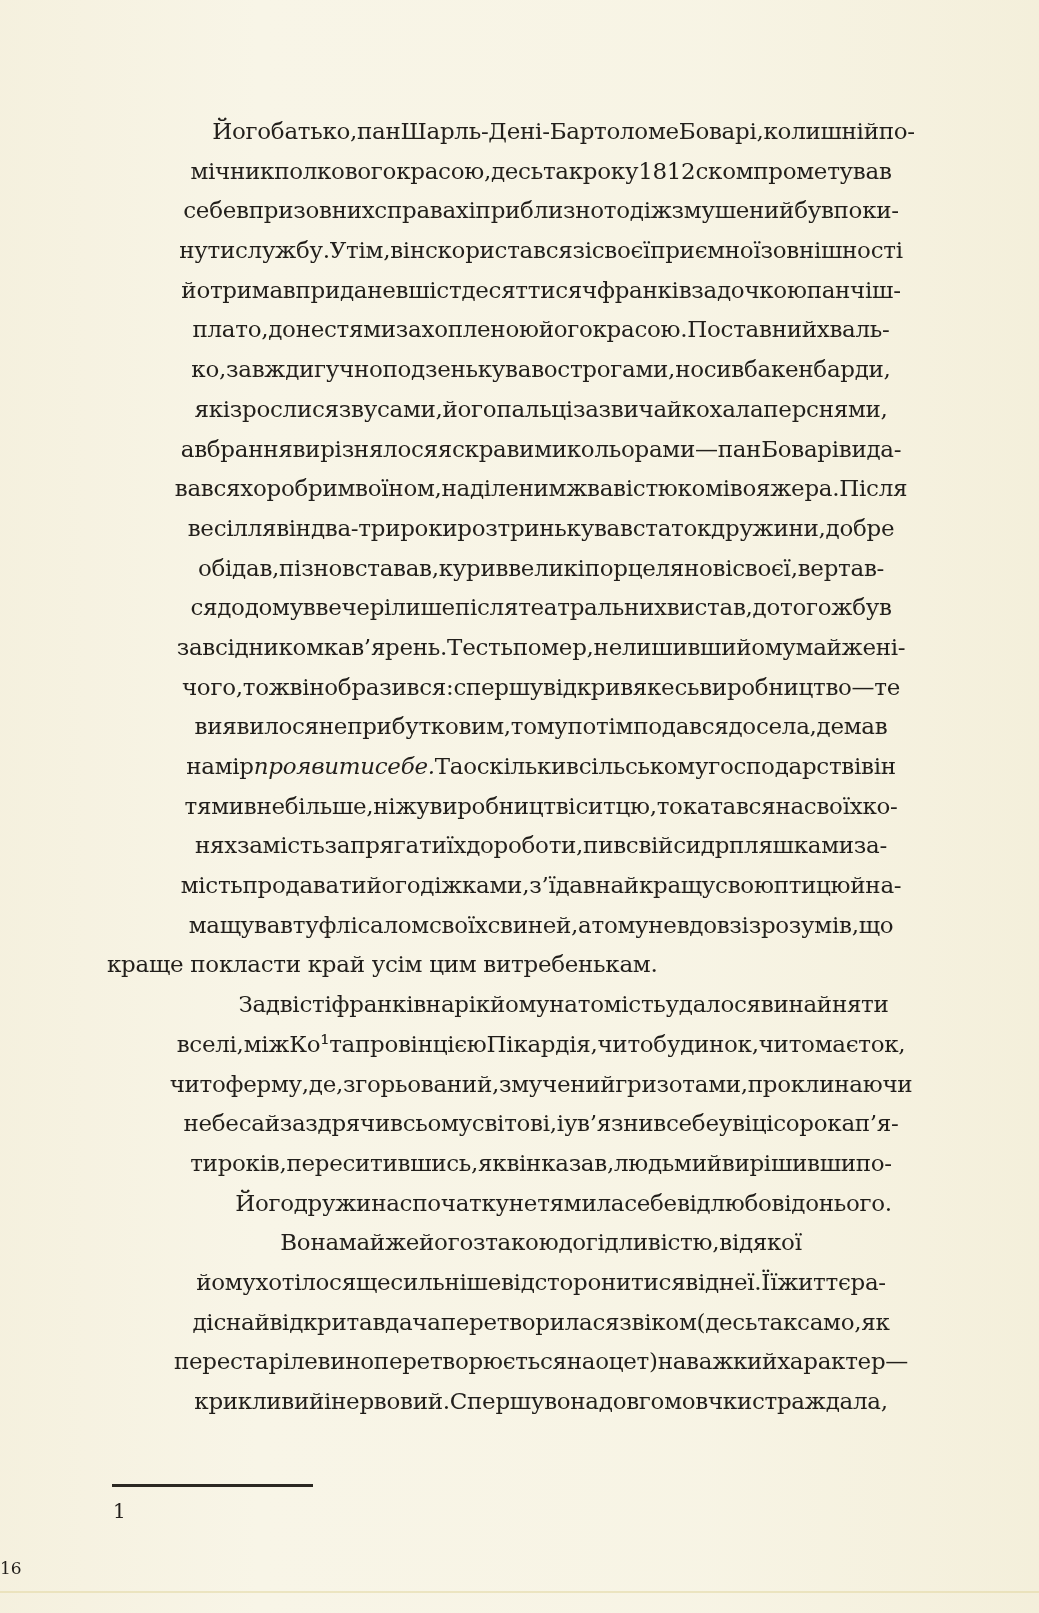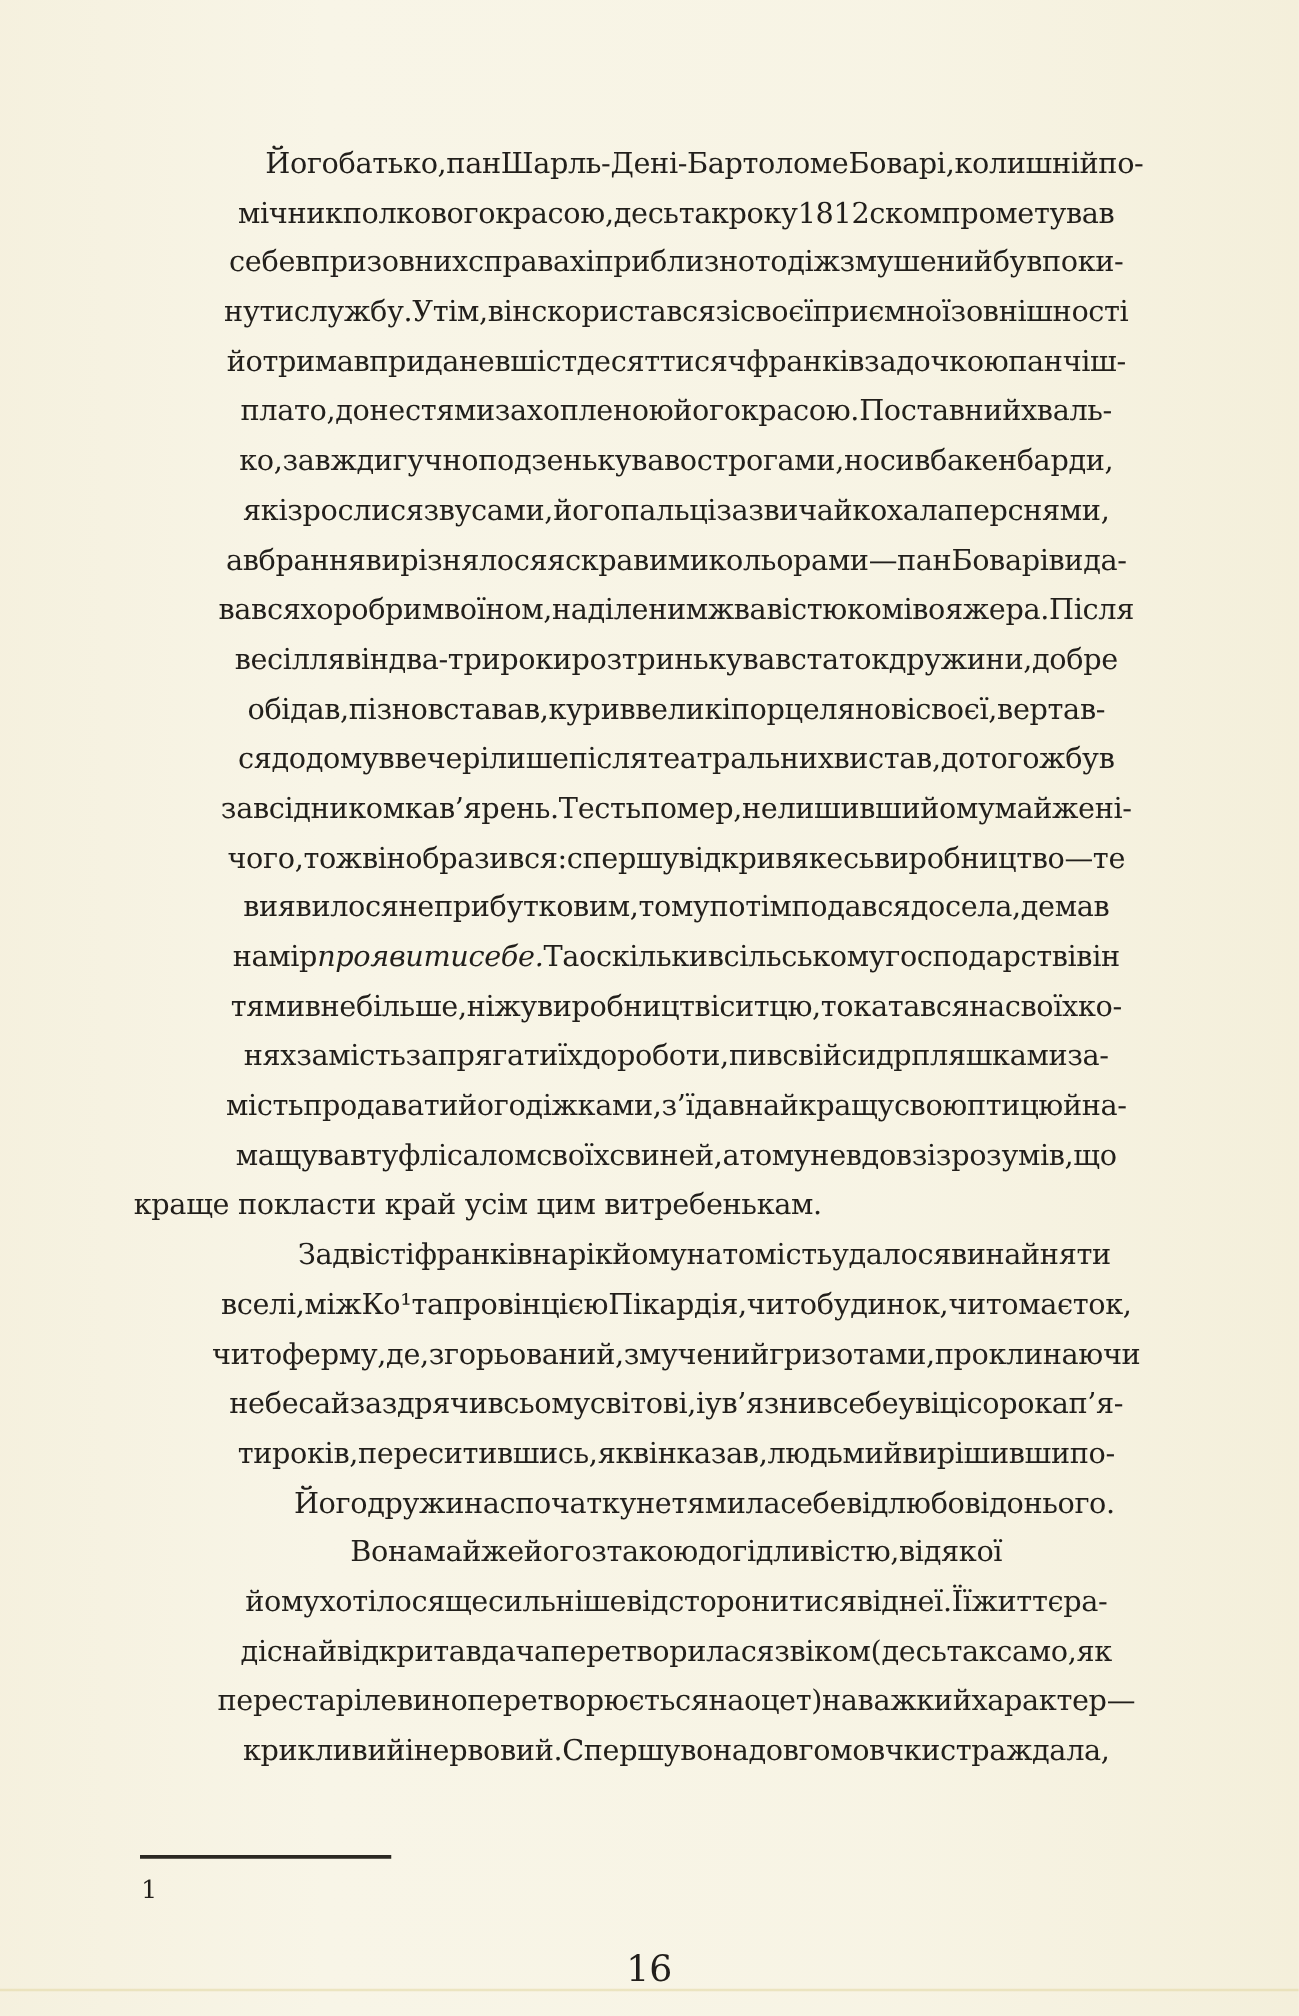--- a/index.html
+++ b/index.html
@@ -34,21 +34,21 @@
     width:201px; height:3px; background:#2b2822;
   }
   .footnote {
     position:absolute; left:113px; top:1497px; width:760px;
     color:#221f1b; font-size:20px; line-height:28px;
     display:flex;
   }
   .fn-num { width:39px; flex:0 0 39px; }
   .page-number {
     position:absolute; left:0; top:1558px; width:1039px;
-    text-align:center; font-size:29px; color:#221f1b;
+    font-size:17px; color:#221f1b;
   }
   .bottom-edge {
     position:absolute; left:0; top:1591px; width:1039px; height:2px;
     background:rgba(226,215,163,0.55);
   }
 </style>
 </head>
 <body>
 
 <div class="page">

